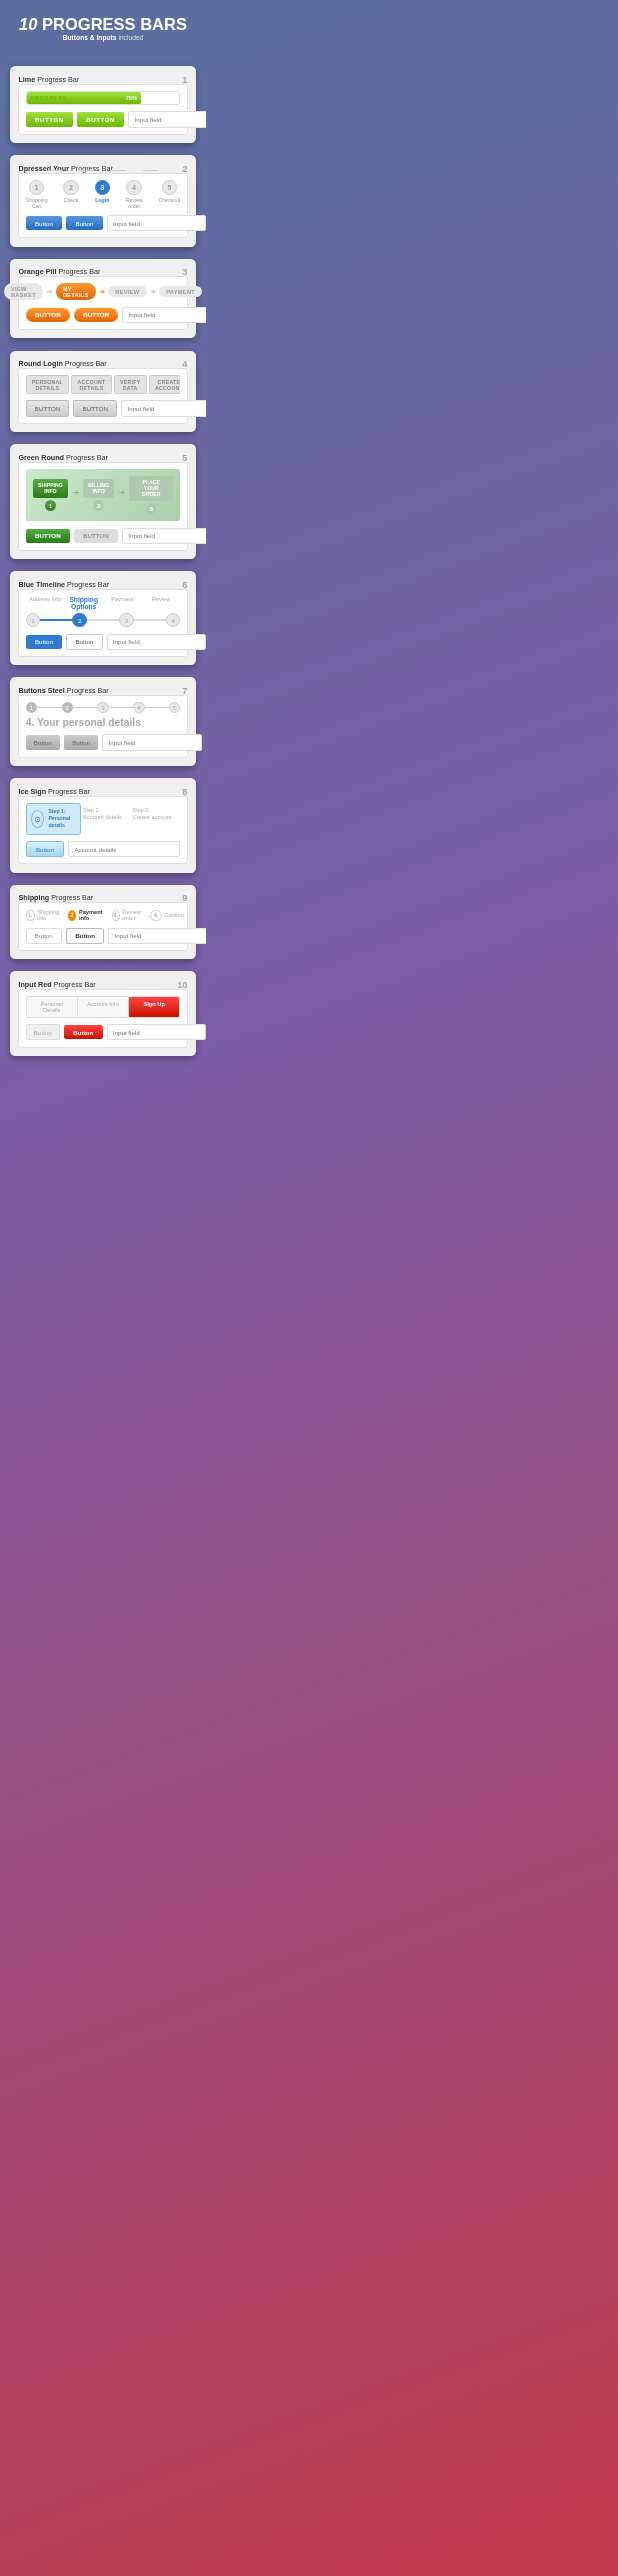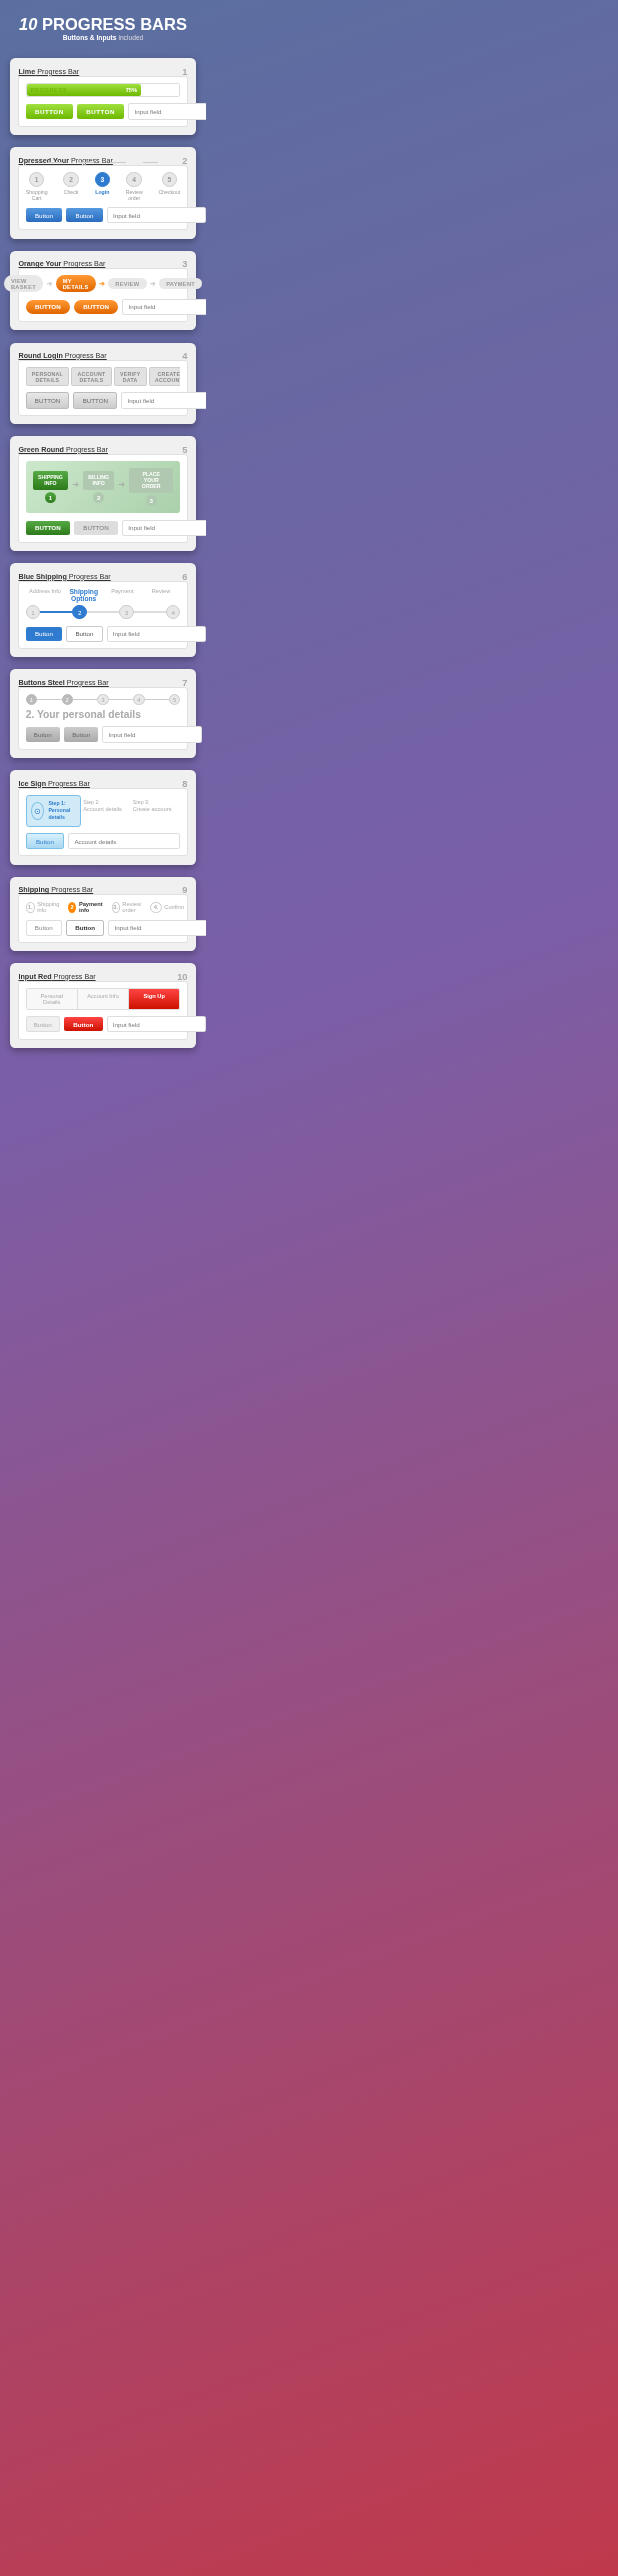--- a/index.html
+++ b/index.html
@@ -5,21 +5,21 @@
     * { box-sizing: border-box; margin: 0; padding: 0; }
     body {
       width: 206px;
       background: linear-gradient(160deg, #5a6fa0 0%, #7b5ea7 40%, #c0394b 100%);
       font-family: Arial, sans-serif;
       padding: 10.3px;
       min-height: 2576px;
     }
     .page-title {
       text-align: center;
-      margin-bottom: 17px;
+      margin-bottom: 25px;
       padding-top: 5.2px;
     }
     .page-title h1 {
       font-size: 16.5px;
       font-weight: 900;
       color: #fff;
     }
     .page-title p {
       color: #ddd;
       font-size: 6.7px;
@@ -31,21 +31,20 @@
       border-radius: 5.2px;
       padding: 8.2px;
       margin-bottom: 12.4px;
       box-shadow: 0 2.1px 7.7px rgba(0,0,0,0.3);
     }
     .card-title {
       font-size: 7.2px;
       color: #333;
       margin-bottom: 6.2px;
       font-weight: normal;
-      text-decoration: underline;
     }
     .card-title strong { font-weight: bold; }
     .card-number {
       float: right;
       font-size: 9.3px;
       color: #aaa;
       font-weight: bold;
     }
 
     
@@ -648,21 +647,21 @@
       <button class="btn-blue">Button</button>
       <button class="btn-blue">Button</button>
       <input class="input-field" type="text" placeholder="Input field" style="">
     </div>
   </div>
 </div>
 
 <div class="card">
   <div>
     <span class="card-number">3</span>
-    <span class="card-title"><strong>Orange Your</strong><span> Progress Bar</span></span>
+    <span class="card-title"><strong>Orange Pill</strong><span> Progress Bar</span></span>
   </div>
   <div class="inner-card">
     <div class="pill-row">
       <div class="pill-step">VIEW BASKET</div>
       <span class="pill-arrow dim">➔</span>
       <div class="pill-step active">MY DETAILS</div>
       <span class="pill-arrow">➔</span>
       <div class="pill-step">REVIEW</div>
       <span class="pill-arrow dim">➔</span>
       <div class="pill-step">PAYMENT</div>
@@ -723,21 +722,21 @@
       <button class="btn-green">BUTTON</button>
       <button class="btn-green-ghost">BUTTON</button>
       <input class="input-field" type="text" placeholder="Input field" style="">
     </div>
   </div>
 </div>
 
 <div class="card">
   <div>
     <span class="card-number">6</span>
-    <span class="card-title"><strong>Blue Shipping</strong><span> Progress Bar</span></span>
+    <span class="card-title"><strong>Blue Timeline</strong><span> Progress Bar</span></span>
   </div>
   <div class="inner-card">
     <div class="timeline-labels">
       <span class="tl-label">Address Info</span>
       <span class="tl-label active">Shipping Options</span>
       <span class="tl-label">Payment</span>
       <span class="tl-label">Review</span>
     </div>
     <div class="timeline-bar">
       <div class="tl-node">1</div>
@@ -766,21 +765,21 @@
       <div class="indent-node done">1</div>
       <div class="indent-line"></div>
       <div class="indent-node done">2</div>
       <div class="indent-line"></div>
       <div class="indent-node">3</div>
       <div class="indent-line"></div>
       <div class="indent-node">4</div>
       <div class="indent-line"></div>
       <div class="indent-node">5</div>
     </div>
-    <div class="indent-subtitle">2. Your personal details</div>
+    <div class="indent-subtitle">4. Your personal details</div>
     <div class="btn-row">
       <button class="btn-indent">Button</button>
       <button class="btn-indent">Button</button>
       <input class="input-field" type="text" placeholder="Input field" style="">
     </div>
   </div>
 </div>
 
 <div class="card">
   <div>

